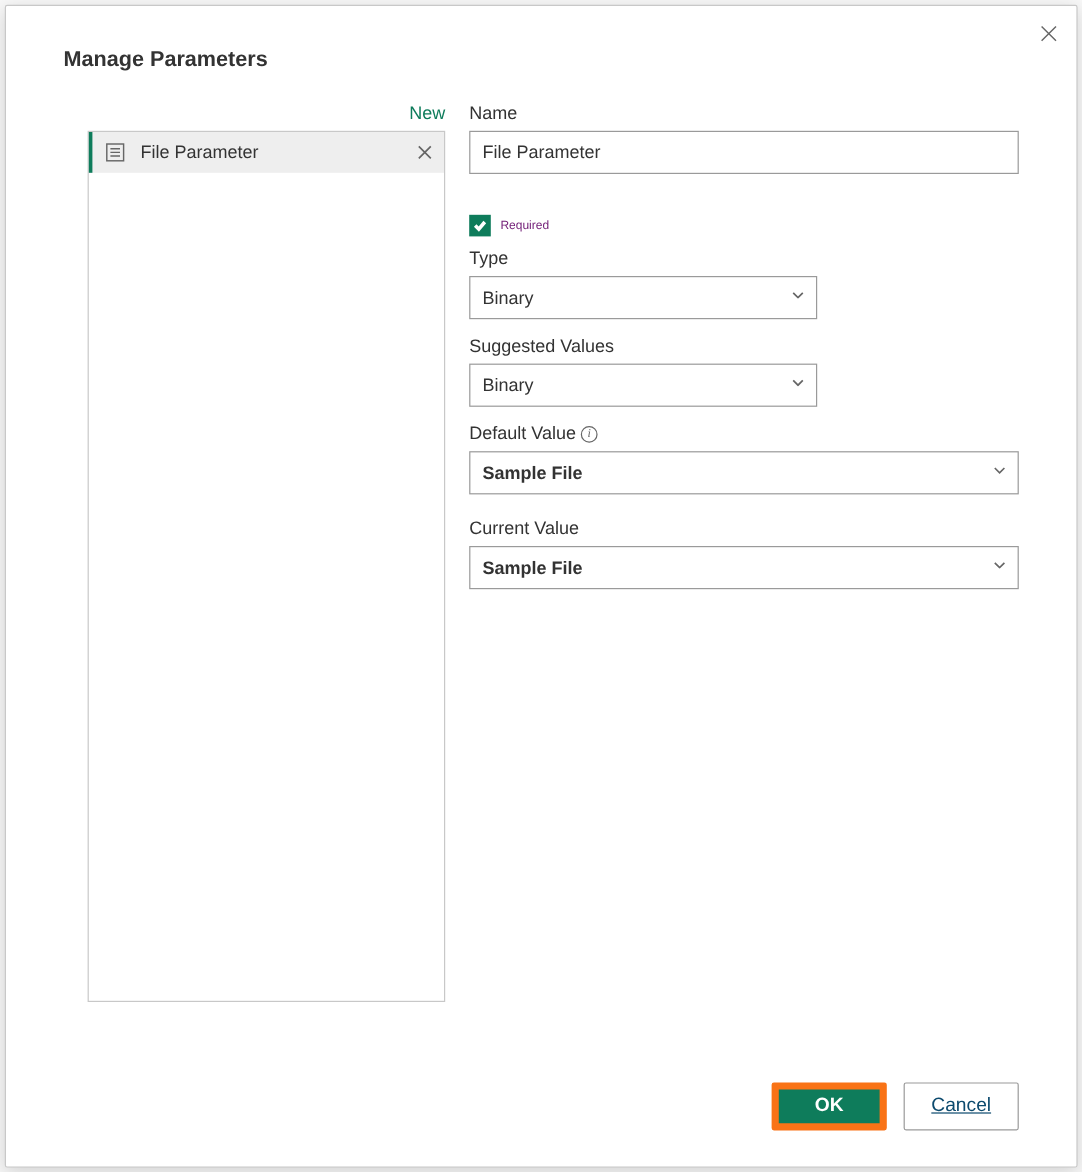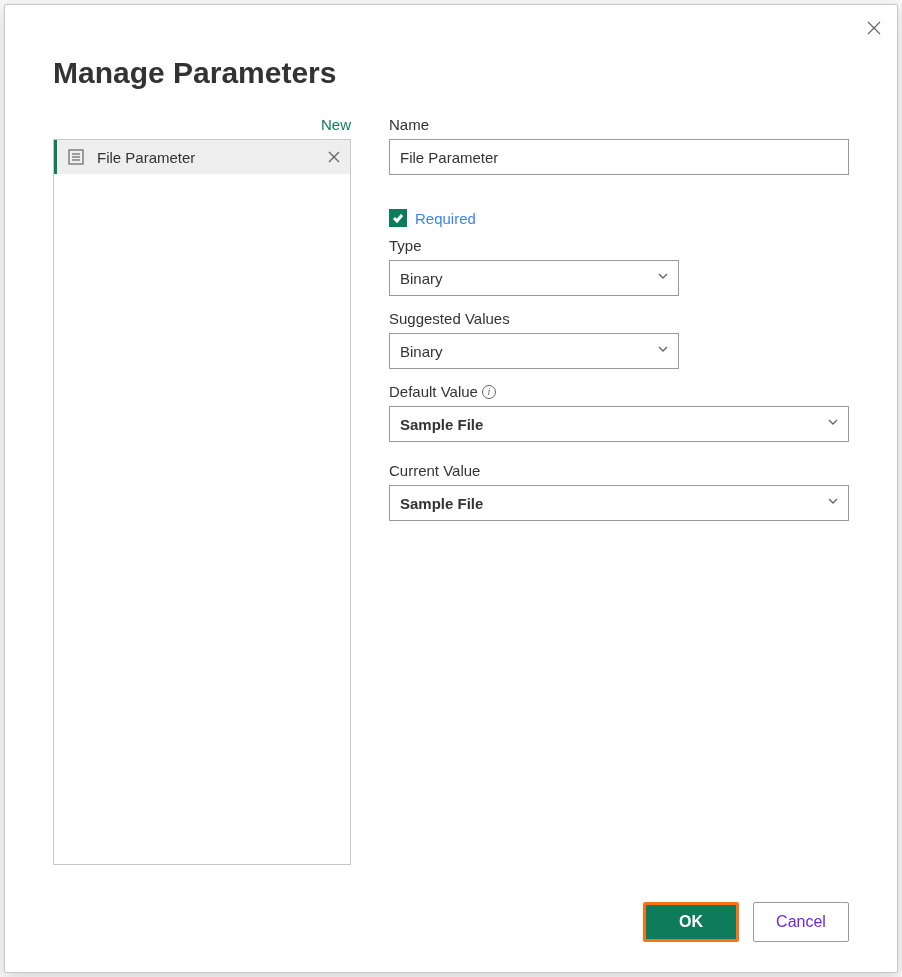--- a/index.html
+++ b/index.html
@@ -33,30 +33,30 @@
       height: 22px;
       cursor: pointer;
       display: flex;
       align-items: center;
       justify-content: center;
       color: #666;
     }
     .close-btn svg { width: 16px; height: 16px; }
 
     .dialog-title {
-      font-size: 30px;
+      font-size: 18px;
       font-weight: 600;
       color: #333333;
-      padding: 51px 0 0 48px;
+      padding: 34px 0 0 48px;
     }
 
     .content {
       display: flex;
-      padding: 26px 48px 0 48px;
-      gap: 38px;
+      padding: 26px 48px 0 68px;
+      gap: 20px;
     }
 
     
     .left-col {
       width: 298px;
       flex-shrink: 0;
     }
     .new-link {
       display: block;
       text-align: right;
@@ -161,21 +161,21 @@
     .checkbox {
       width: 18px;
       height: 18px;
       background: #0e7c5b;
       display: flex;
       align-items: center;
       justify-content: center;
       cursor: pointer;
     }
     .checkbox svg { width: 12px; height: 12px; stroke: #fff; stroke-width: 3; fill: none; }
-    .checkbox-label { font-size: 15px; color: #3b82f6; }
+    .checkbox-label { font-size: 10px; color: #701a75; }
 
     .select {
       height: 36px;
       border: 1px solid #9a9a9a;
       display: flex;
       align-items: center;
       justify-content: space-between;
       padding: 0 10px;
       font-size: 15px;
       color: #333;
@@ -207,27 +207,28 @@
       font-family: inherit;
       border-radius: 2px;
       cursor: pointer;
       display: flex;
       align-items: center;
       justify-content: center;
     }
     .btn-primary {
       background: #0e7c5b;
       color: #ffffff;
-      border: 3px solid #f97316;
+      border: 6px solid #f97316;
       font-weight: 600;
     }
     .btn-secondary {
       background: #ffffff;
-      color: #6d28d9;
+      color: #0c4a6e;
       border: 1px solid #9a9a9a;
+      text-decoration: underline;
     }
   </style>
 </head>
 <body>
 
 <div class="dialog">
 
   <div class="close-btn">
     <svg viewBox="0 0 16 16">
         <path d="M2 2 L14 14 M14 2 L2 14" stroke="currentColor" stroke-width="1.2" fill="none"></path>

